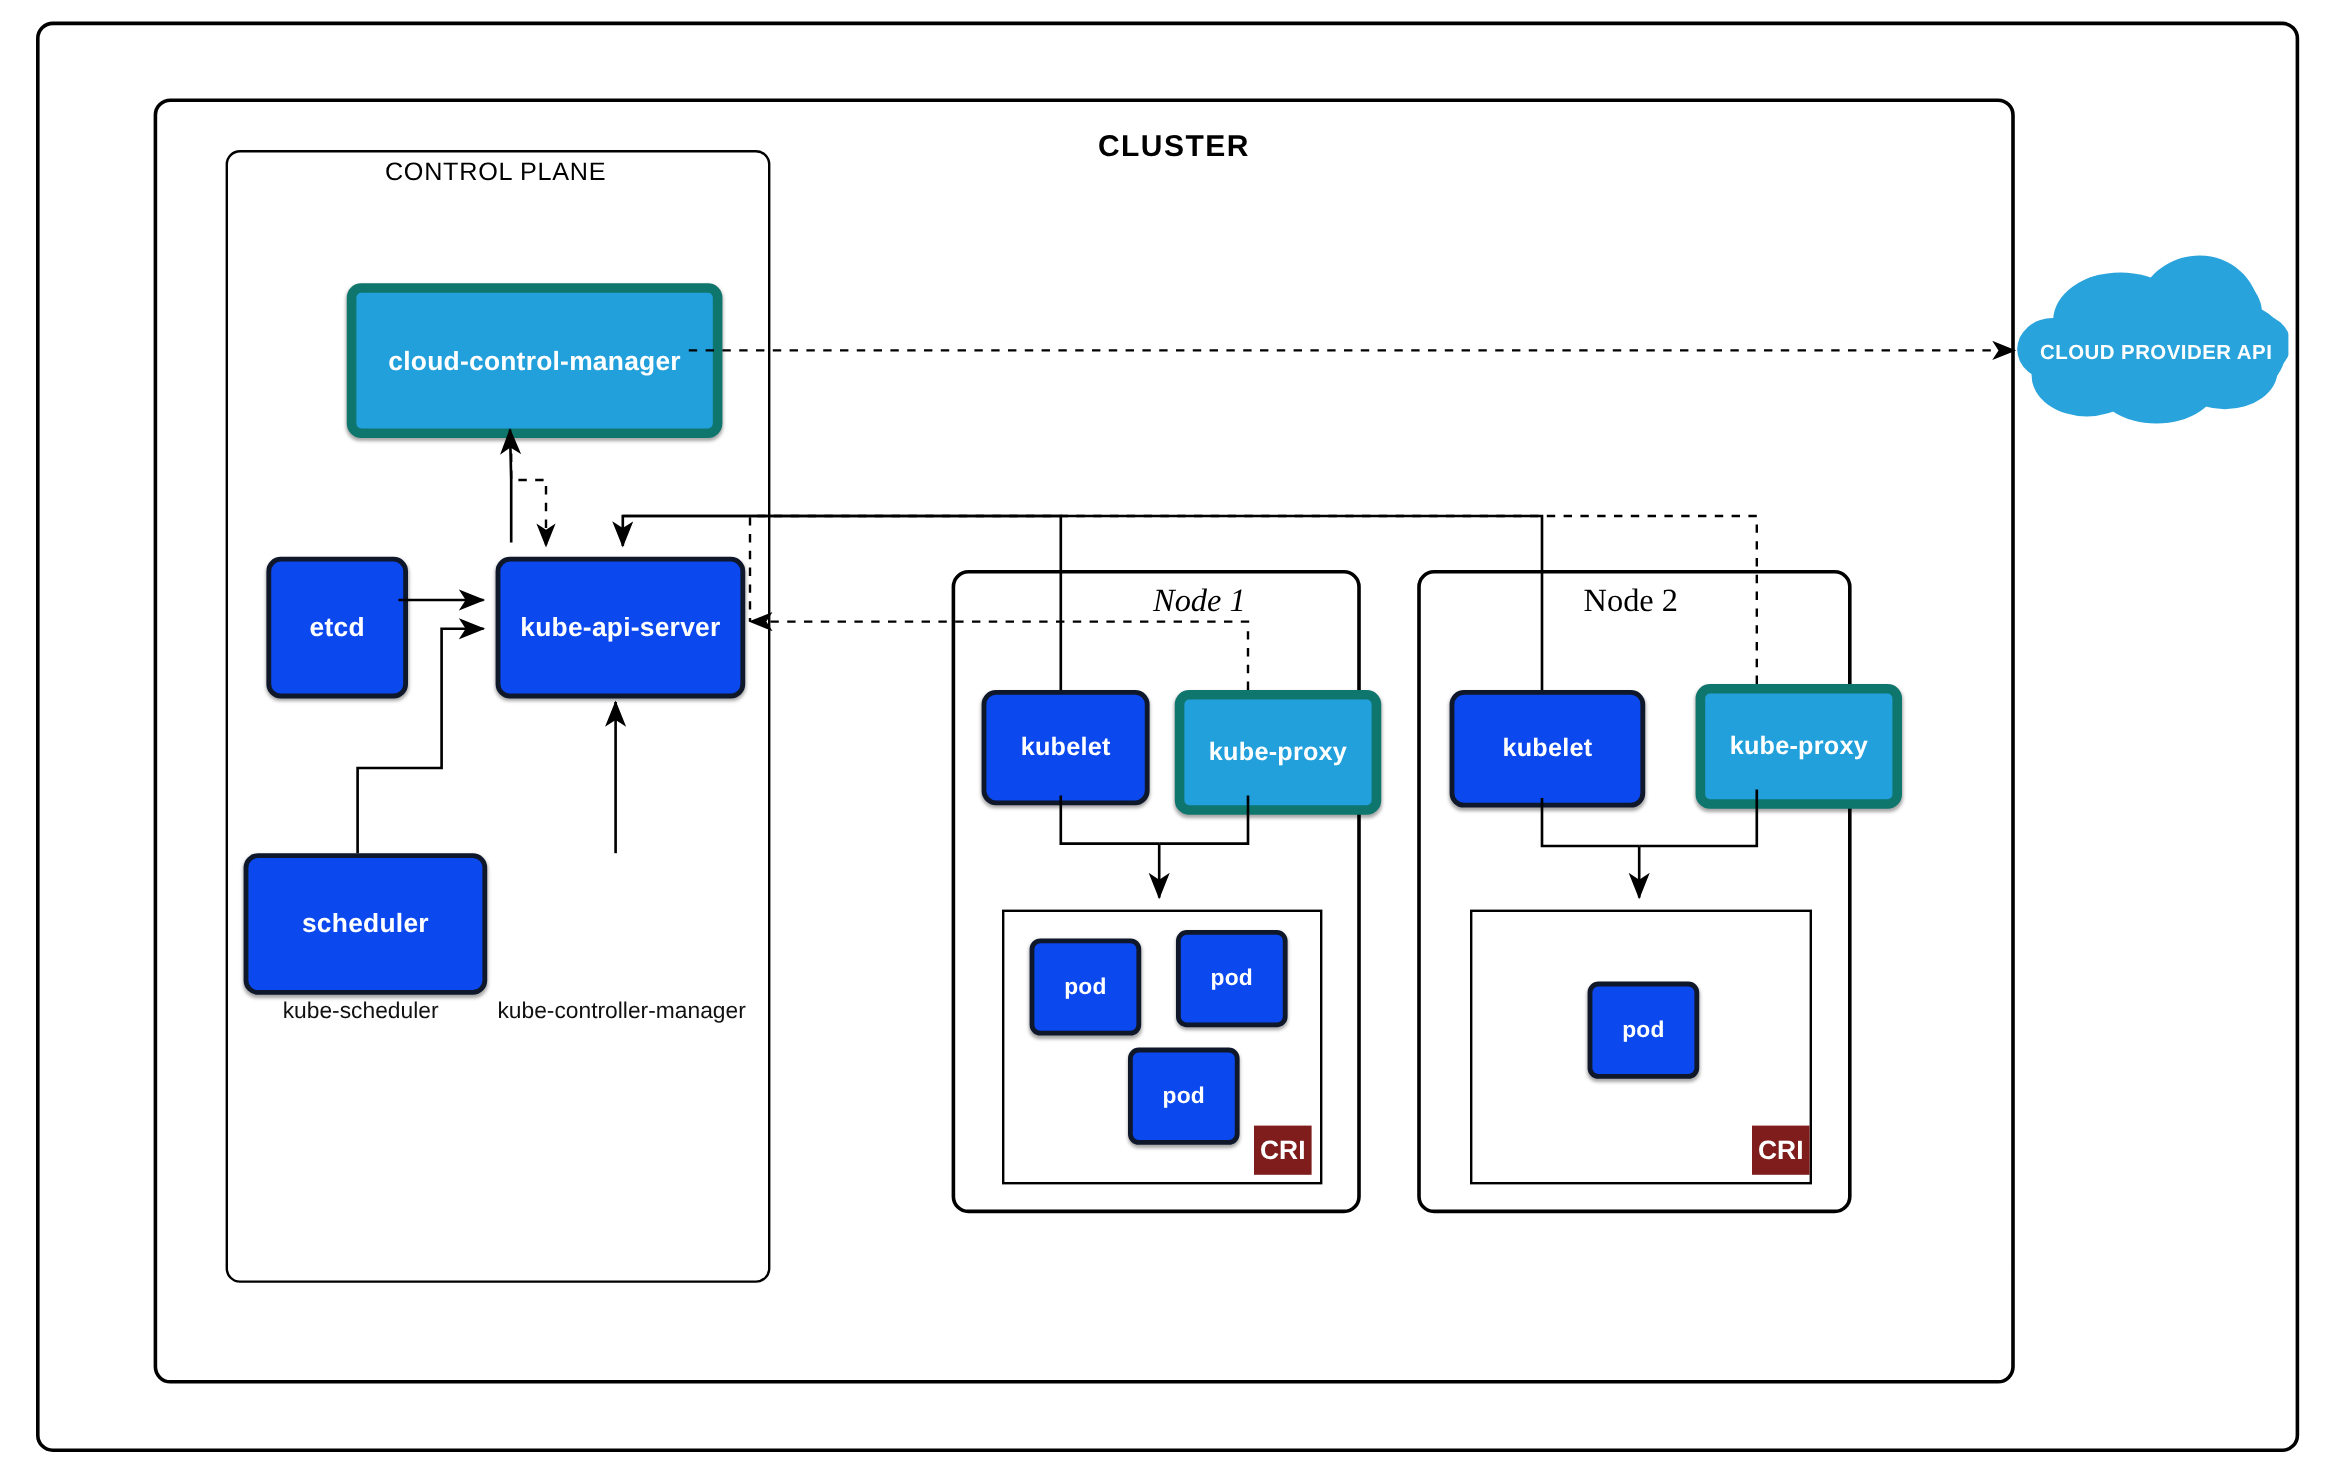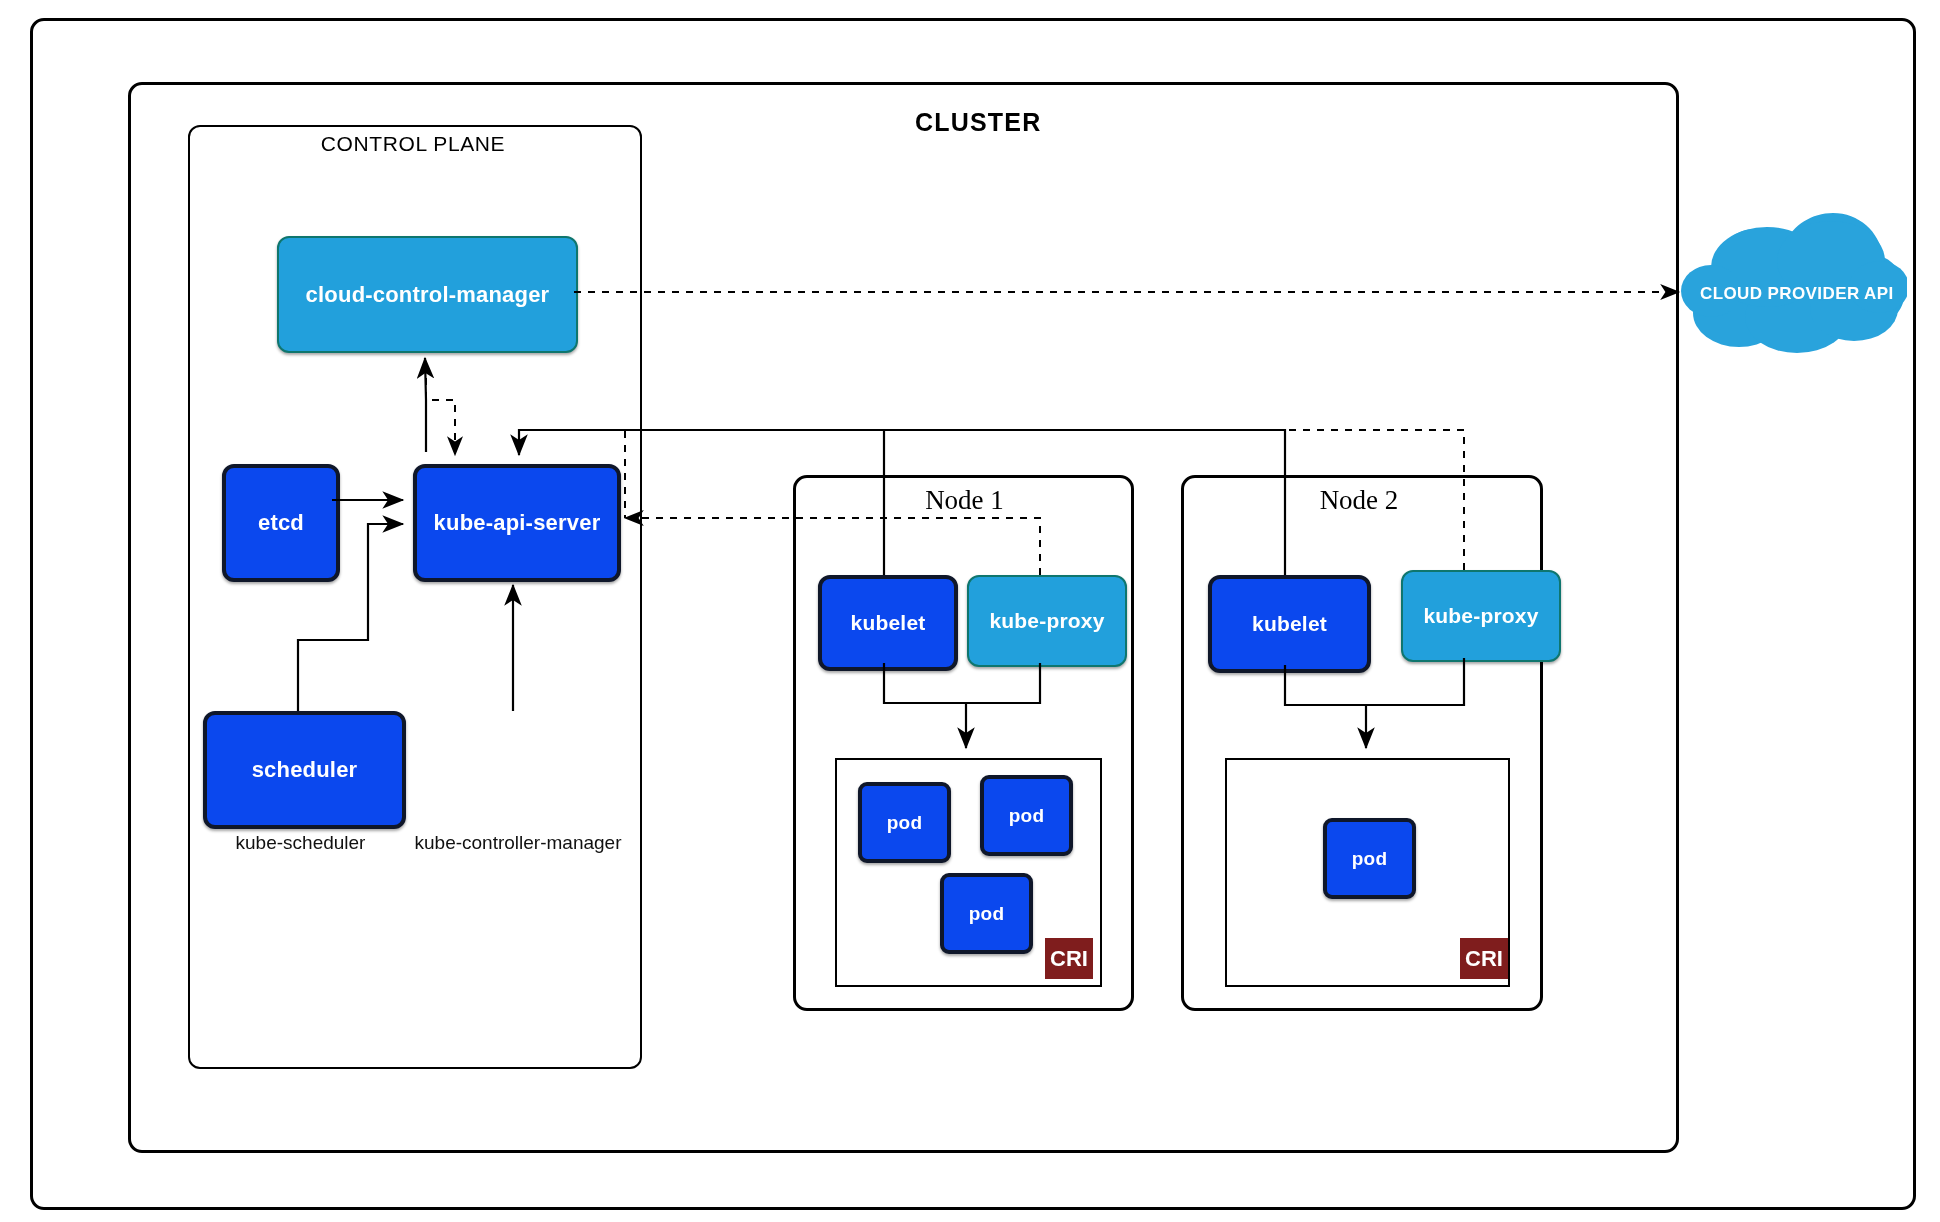--- a/index.html
+++ b/index.html
@@ -11,21 +11,21 @@
   .frame-thin{position:absolute;border:2px solid #000;border-radius:12px;background:transparent;}
   .plain-box{position:absolute;border:2px solid #000;background:transparent;}
 
   .node-box{position:absolute;border:3px solid #000;border-radius:14px;background:transparent;}
 
   .comp{position:absolute;border-radius:12px;display:flex;align-items:center;
         justify-content:center;color:#fff;font-weight:bold;text-align:center;
         font-family:"Liberation Sans",sans-serif;letter-spacing:.2px;
         box-shadow:0 2px 3px rgba(0,0,0,.35);}
   .comp.dark{background:#0b48ee;border:4px solid #0f172a;}
-  .comp.light{background:#22a0dc;border:2px solid #0f766e;}
+  .comp.light{background:#22a0dc;border:8px solid #0f766e;margin-left:12px;}
 
   .caption{position:absolute;font-size:19px;color:#111;text-align:center;
            font-family:"Liberation Sans",sans-serif;white-space:nowrap;}
 
   .title-serif{position:absolute;font-family:"Liberation Serif",serif;
                font-size:27px;color:#000;text-align:center;white-space:nowrap;}
   .title-sans{position:absolute;font-family:"Liberation Sans",sans-serif;
               font-size:21px;color:#000;text-align:center;white-space:nowrap;
               letter-spacing:.6px;}
   .title-cluster{position:absolute;font-family:"Liberation Sans",sans-serif;
@@ -69,21 +69,21 @@
   </div>
 
   <div class="comp dark" style="left:203px;top:711px;width:195px;height:110px;font-size:22px;">
     <span>scheduler</span>
   </div>
   <div class="caption" style="left:203px;top:832px;width:195px;">kube-scheduler</div>
 
   <div class="caption" style="left:398px;top:832px;width:240px;">kube-controller-manager</div>
 
   <div class="node-box" style="left:793px;top:475px;width:335px;height:530px;"></div>
-  <div class="title-serif" style="left:797px;top:485px;width:335px;">Node 1</div>
+  <div class="title-serif" style="left:832px;top:485px;width:335px;font-style:italic;">Node 1</div>
 
   <div class="comp dark" style="left:818px;top:575px;width:132px;height:88px;font-size:21px;">
     <span>kubelet</span>
   </div>
   <div class="comp light" style="left:967px;top:575px;width:156px;height:88px;font-size:21px;">
     <span>kube-proxy</span>
   </div>
 
   <div class="plain-box" style="left:835px;top:758px;width:263px;height:225px;"></div>
 

